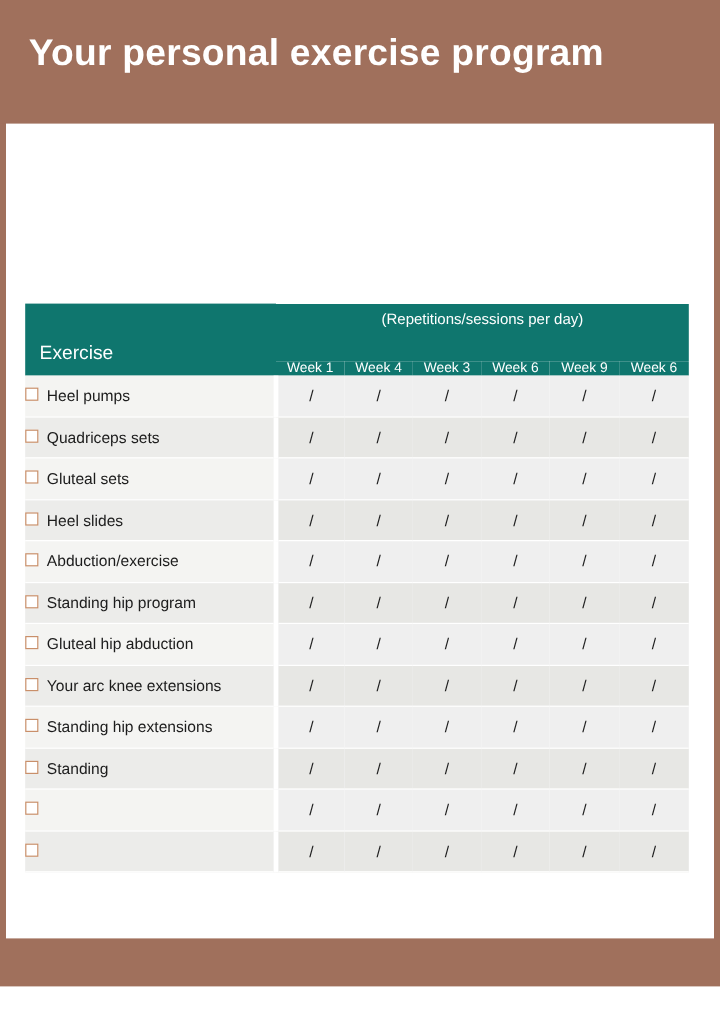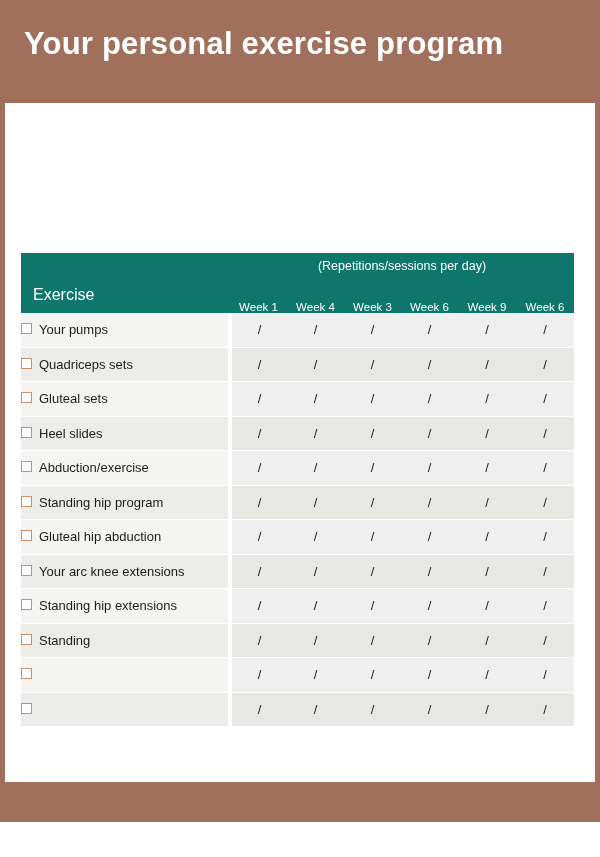--- a/index.html
+++ b/index.html
@@ -208,21 +208,21 @@
             <th>Week 1</th>
             <th>Week 4</th>
             <th>Week 3</th>
             <th>Week 6</th>
             <th>Week 9</th>
             <th>Week 6</th>
           </tr>
         </thead>
         <tbody>
           <tr>
-            <td class="exercise-cell"><span class="checkbox"></span><span class="ex-label">Your pumps</span></td>
+            <td class="exercise-cell"><span class="checkbox"></span><span class="ex-label">Heel pumps</span></td>
             <td class="week-cell">/</td>
             <td class="week-cell">/</td>
             <td class="week-cell">/</td>
             <td class="week-cell">/</td>
             <td class="week-cell">/</td>
             <td class="week-cell">/</td>
           </tr>
           <tr>
             <td class="exercise-cell"><span class="checkbox"></span><span class="ex-label">Quadriceps sets</span></td>
             <td class="week-cell">/</td>

